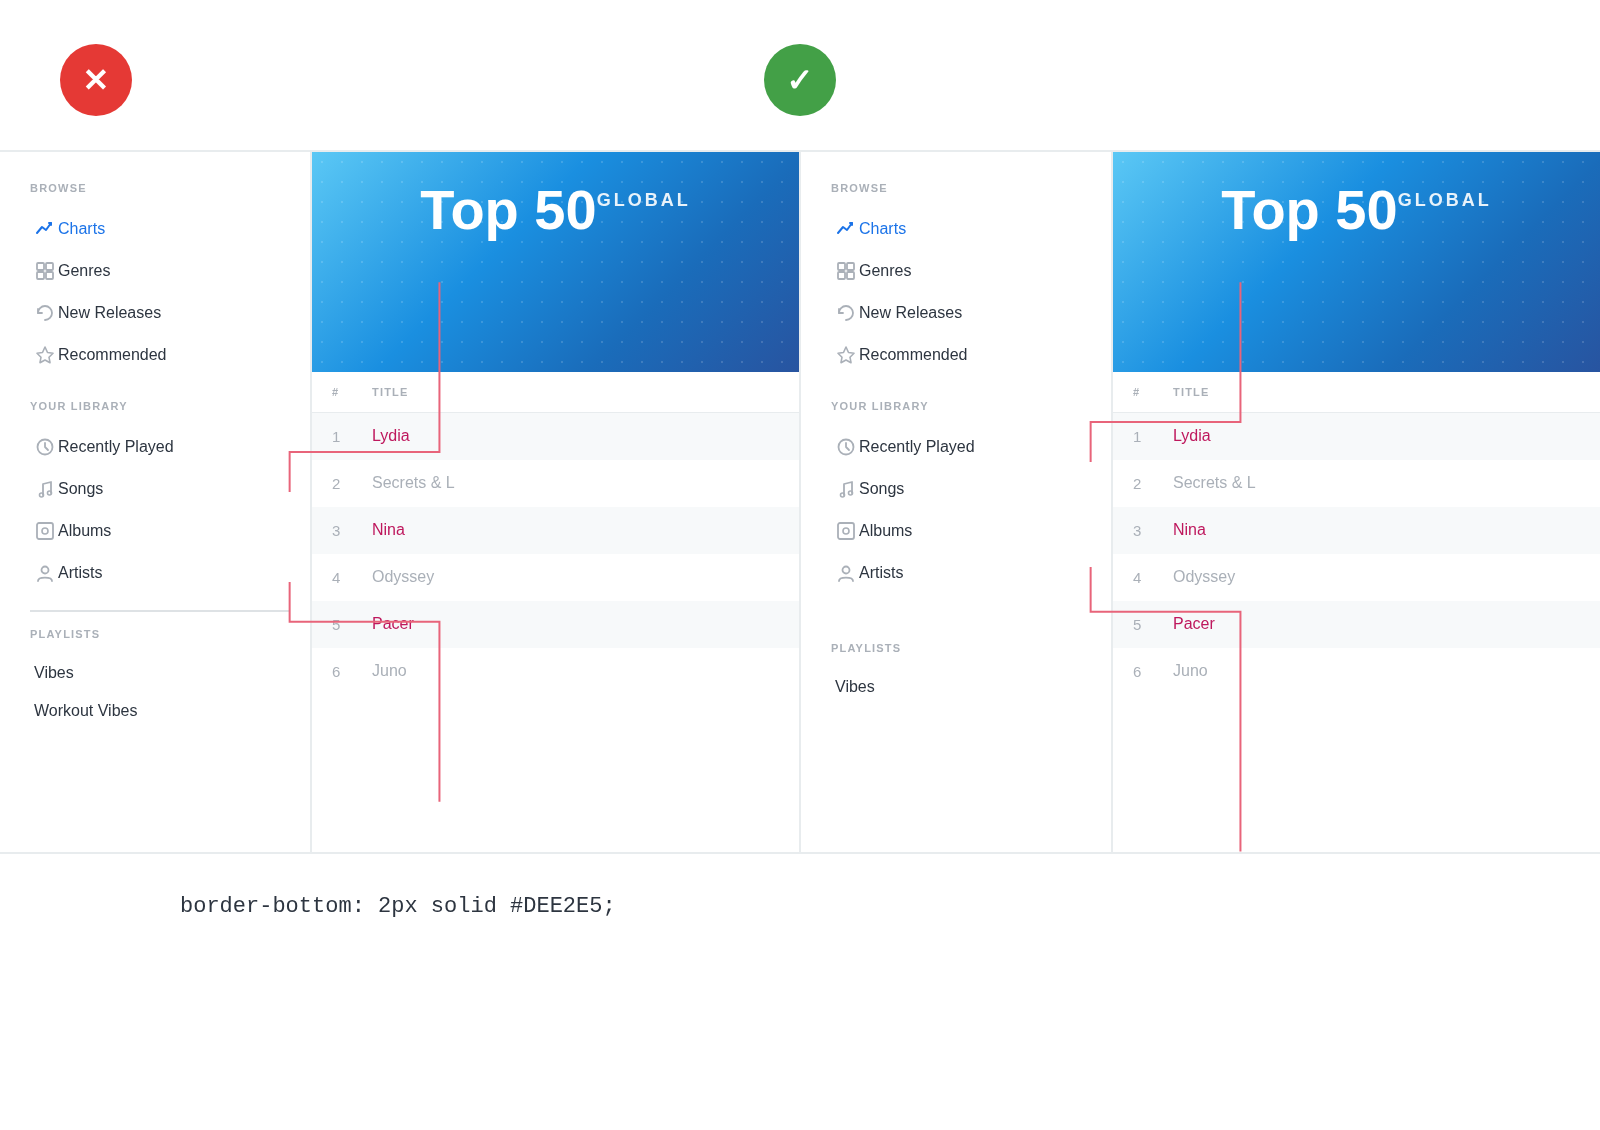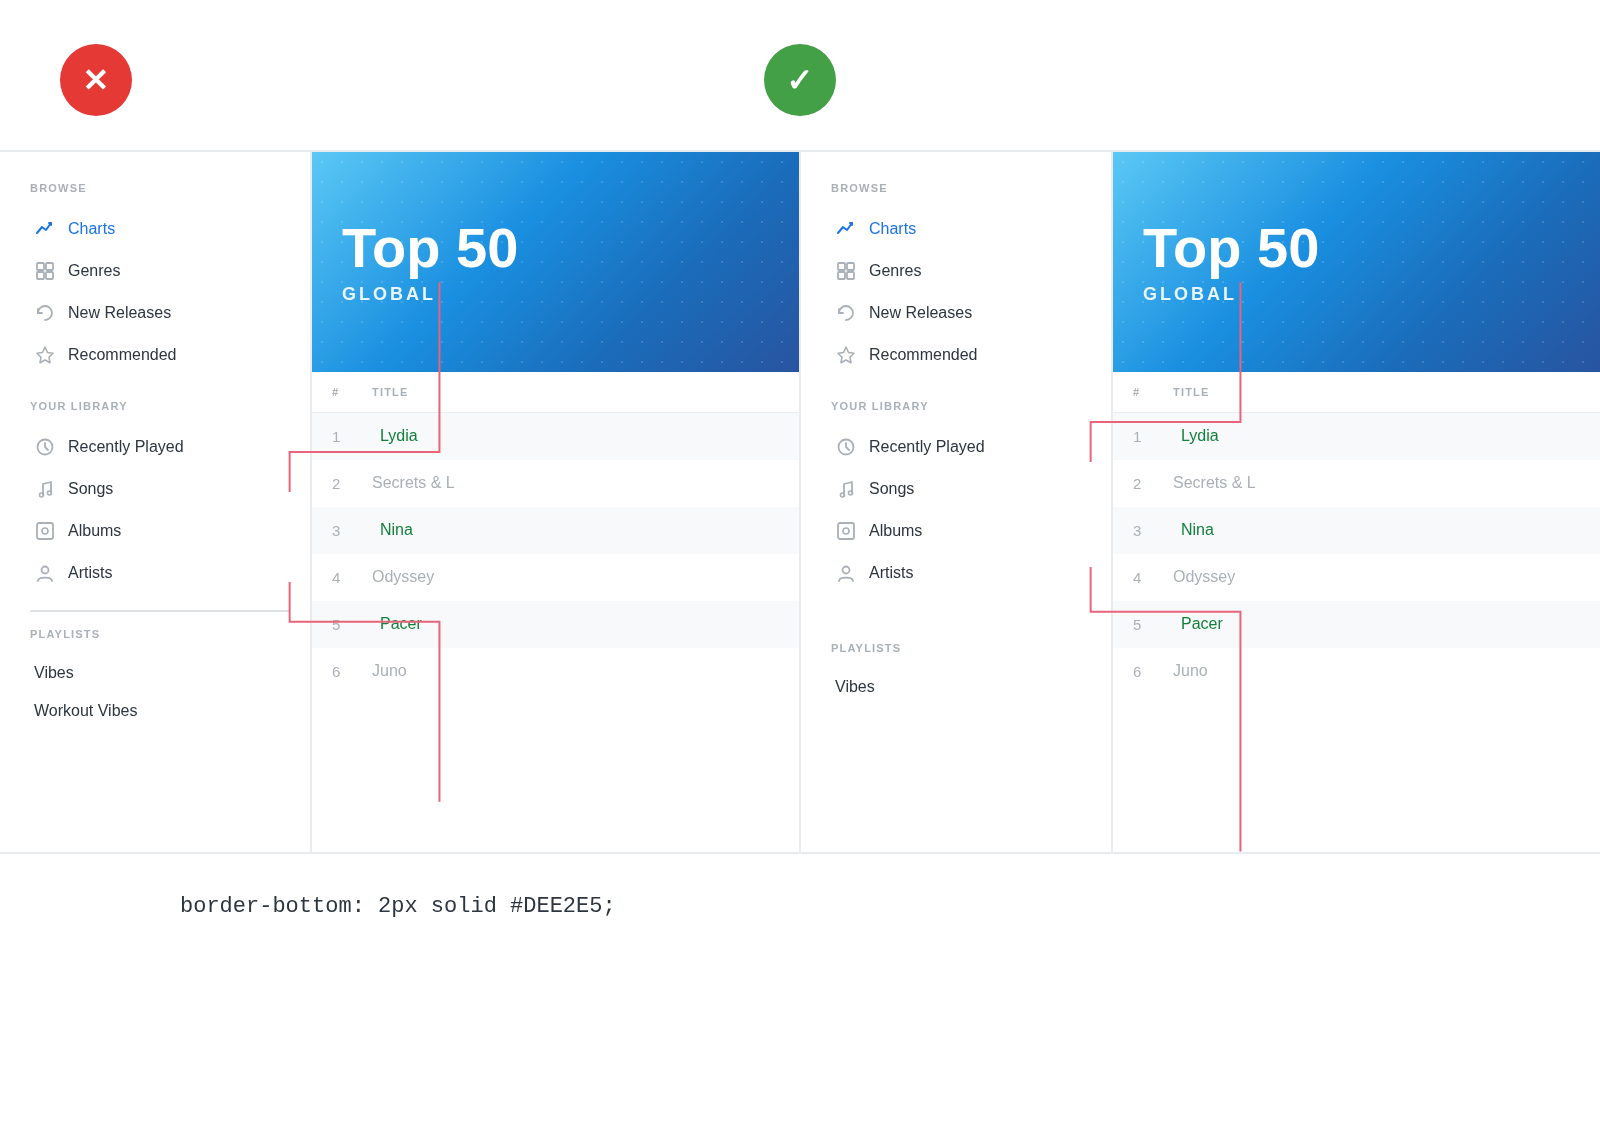--- a/index.html
+++ b/index.html
@@ -71,21 +71,21 @@
       font-weight: 700;
       letter-spacing: 1.2px;
       color: #aab0b8;
       margin-bottom: 14px;
       margin-top: 0;
     }
 
     .sidebar-item {
       display: flex;
       align-items: center;
-      gap: 12px;
+      gap: 2px;
       padding: 10px 4px;
       font-size: 16px;
       font-weight: 500;
       color: #2d3540;
       cursor: pointer;
       border-radius: 4px;
     }
 
     .sidebar-item.active {
       color: #1b73e8;
@@ -124,21 +124,20 @@
       flex: 1;
       overflow: hidden;
       background: #fff;
     }
 
     
     .hero-image {
       height: 220px;
       background: linear-gradient(135deg, #5bc8f5 0%, #1a8fe0 40%, #1a6cba 70%, #2854a0 100%);
       display: flex;
-      flex-direction: column;
       align-items: flex-start;
       justify-content: center;
       padding: 30px 30px;
       position: relative;
       overflow: hidden;
     }
 
     .hero-image::before {
       content: '';
       position: absolute;
@@ -203,23 +202,22 @@
       color: #aab0b8;
       font-size: 15px;
     }
 
     .track-row .col-title {
       flex: 1;
       color: #2d3540;
     }
 
     .track-row.active .col-title {
-      color: #15803d;
+      color: #be185d;
       font-weight: 500;
-      margin-left: 8px;
     }
 
     .track-row.dimmed .col-num,
     .track-row.dimmed .col-title {
       color: #aab0b8;
     }
 
     
     .code-labels {
       display: flex;

